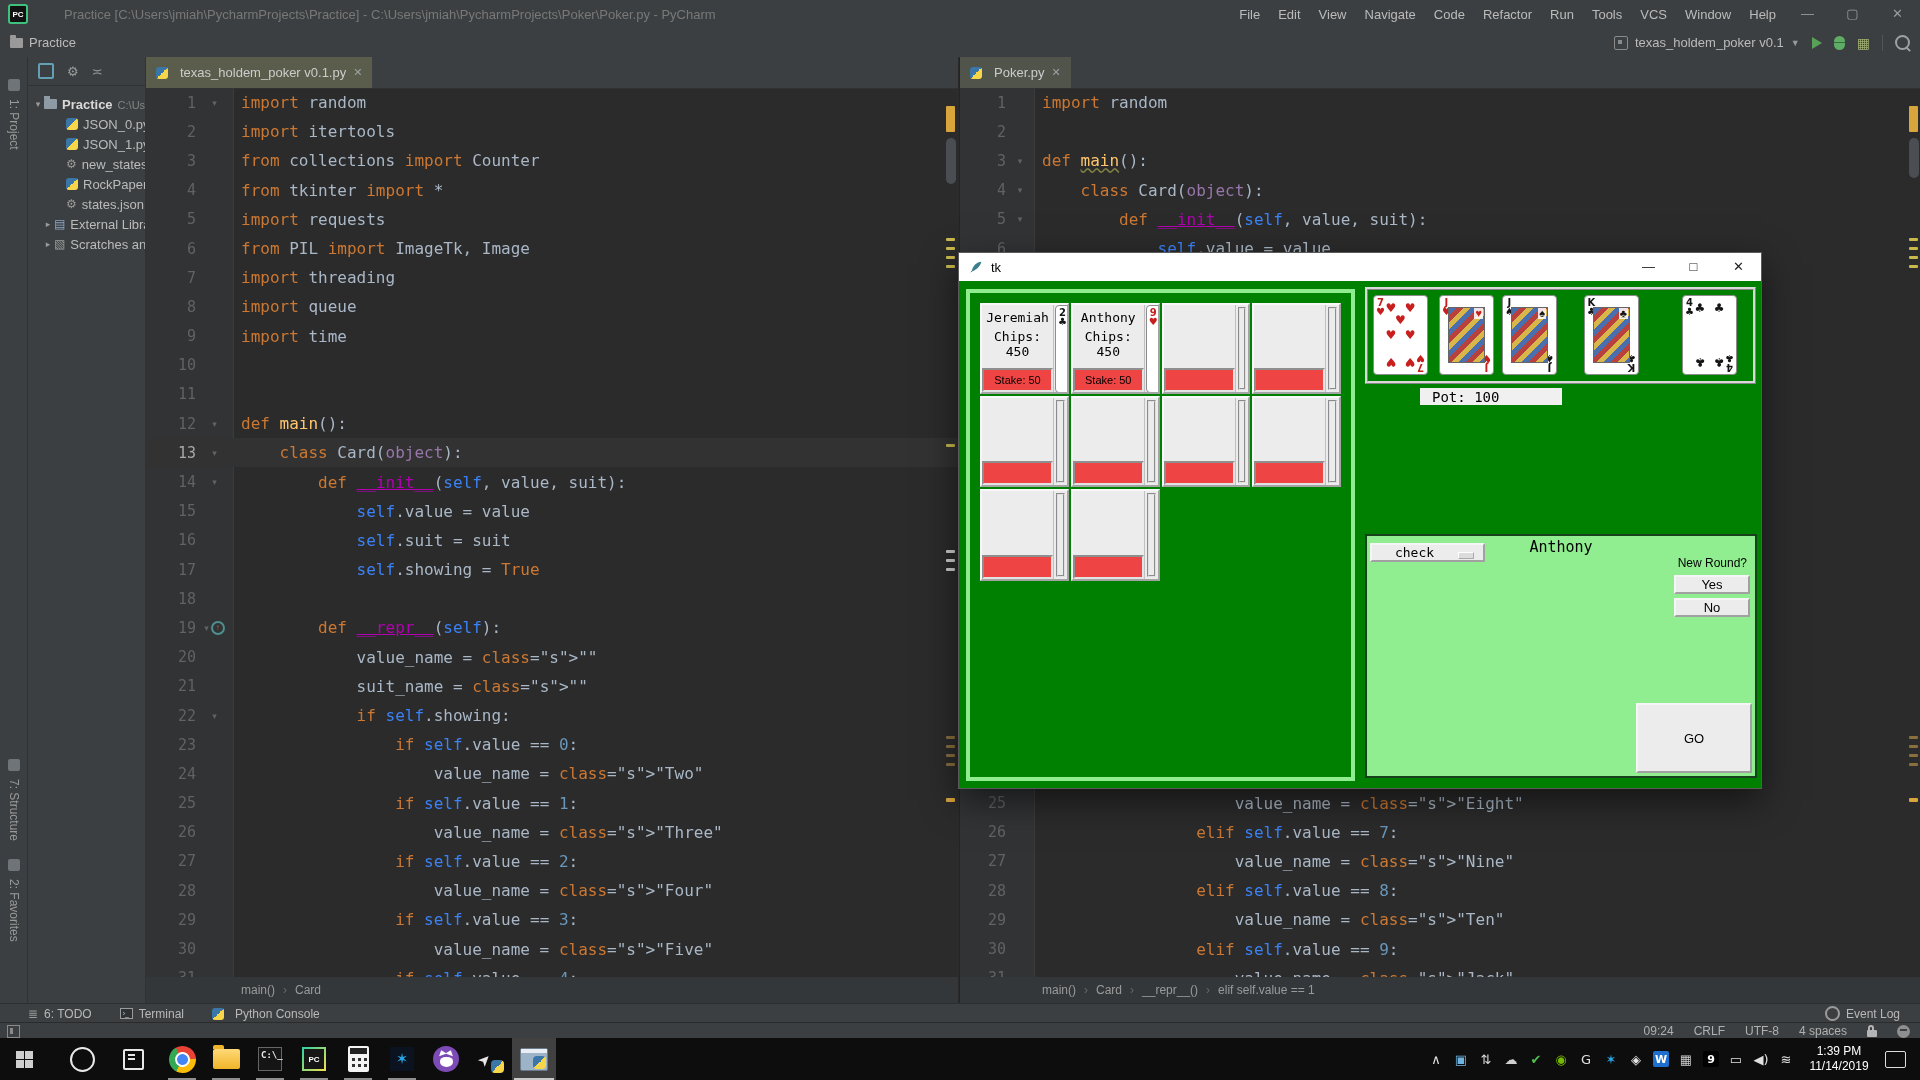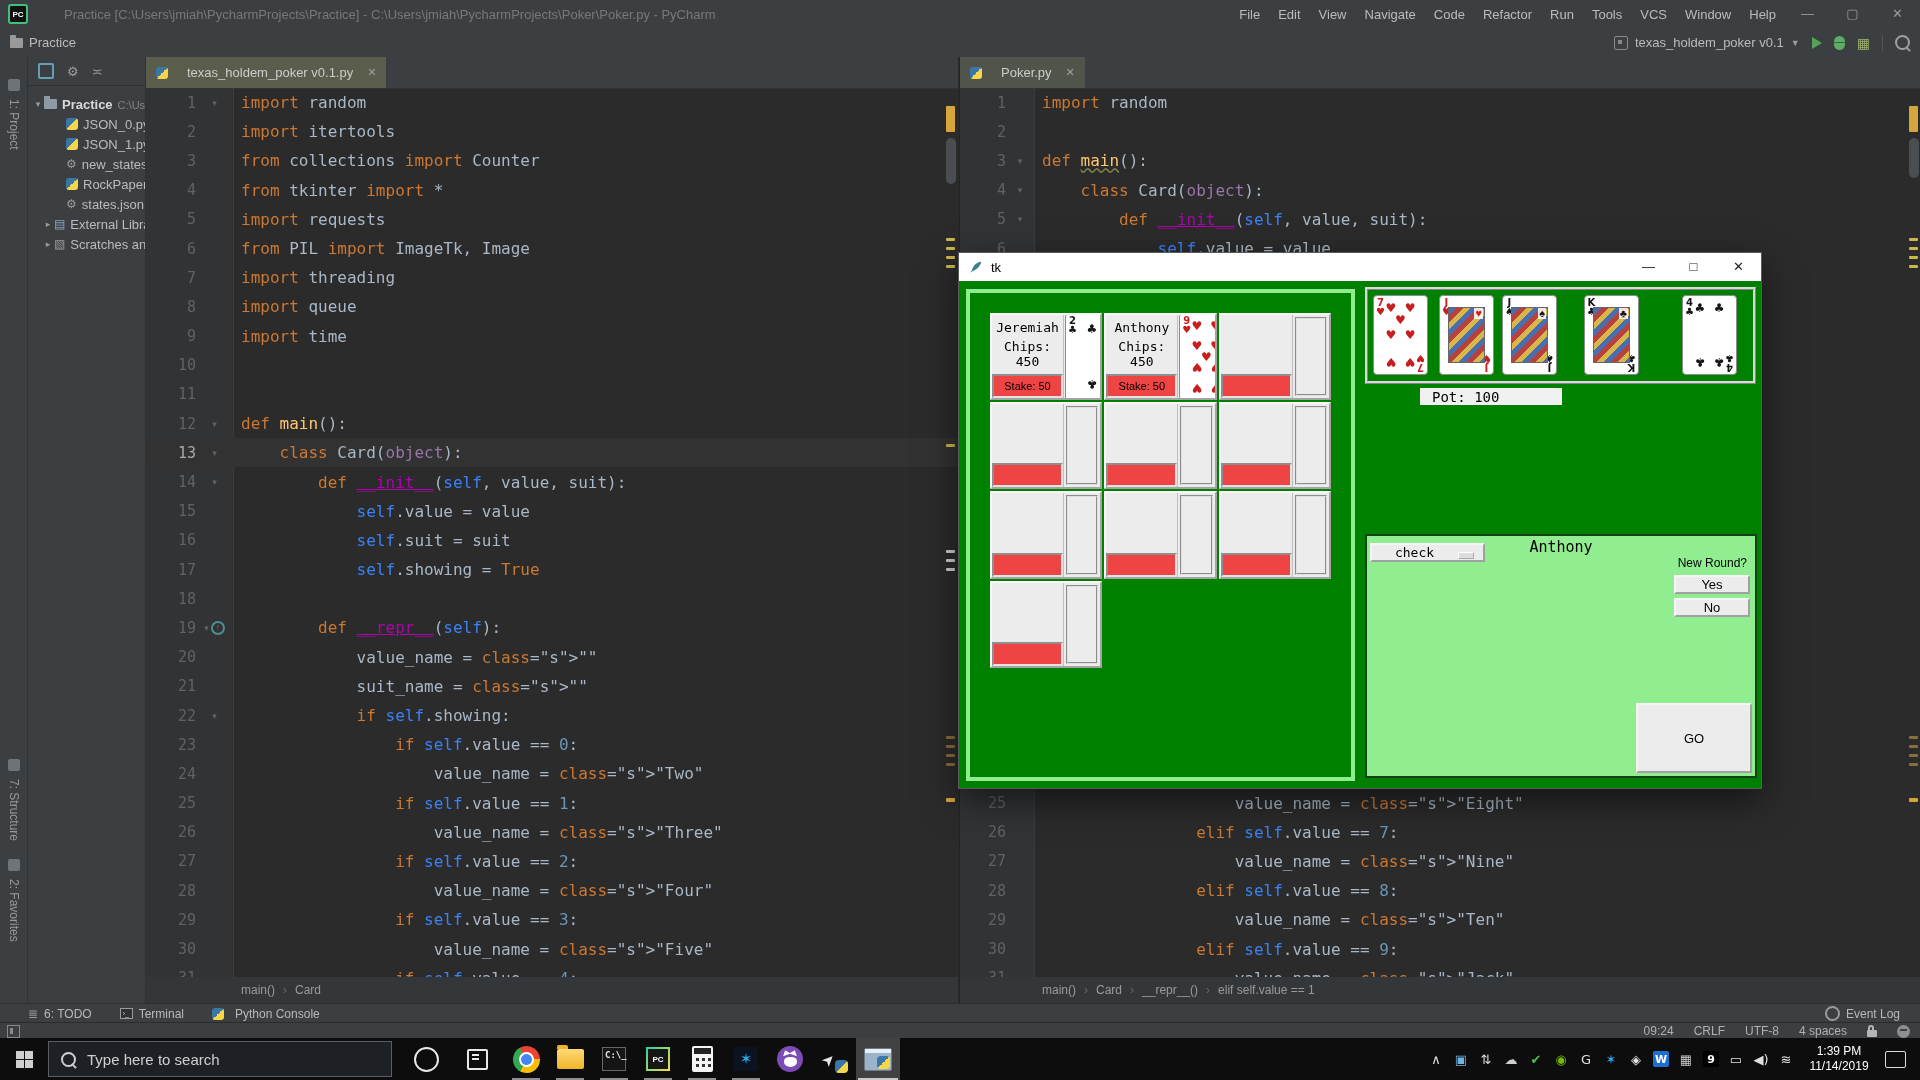--- a/index.html
+++ b/index.html
@@ -55,21 +55,21 @@
   .trow .lib{font-size:12px;color:#8ca4c4;margin-right:5px}
   .trow .scratch{font-size:12px;color:#9a9a9a;margin-right:5px}
   .trow b{color:#d9d9d9;font-weight:bold}
   .trow .path{color:#848484;font-size:11px;margin-left:5px}
 
   
   .editor{position:absolute;top:57px;height:946px;background:#2b2b2b}
   #editor-left{left:146px;width:812px;--gw:87px;--nw:50px}
   #editor-right{left:959px;width:961px;--gw:74px;--nw:46px;border-left:1px solid #242424}
   .tabs{height:31px;background:#3c3f41;border-bottom:1px solid #2f3133;display:flex}
-  .tab{display:flex;align-items:center;gap:14px;padding:8px 10px;font-size:13px;color:#ccc}
+  .tab{display:flex;align-items:center;gap:7px;padding:8px 10px;font-size:13px;color:#ccc}
   #editor-left .tab{background:#5a5d4b}
   #editor-right .tab{background:#50544a}
   .tab .close{color:#9aa3a8;font-size:11px}
   .code-wrap{position:absolute;left:0;top:31px;right:0;bottom:26px;overflow:hidden}
   .gutter-bg{position:absolute;left:0;top:0;bottom:0;width:var(--gw);background:#313335;border-right:1px solid #3a3c3e}
   .lines{position:absolute;left:0;top:0;right:0}
   .row{height:29.2px;display:flex;align-items:center}
   .row.cur{background:#323232}
   .row.cur .ln{color:#a9a9a9}
   .ln{flex:none;width:var(--nw);text-align:right;color:#606366;font:15px "DejaVu Sans Mono",monospace}
@@ -94,21 +94,21 @@
   
   #tkwin{position:absolute;left:959px;top:253px;width:802px;height:535px;z-index:10;outline:1px solid #5a5a5a;
          box-shadow:0 12px 34px rgba(0,0,0,.55);background:#008000}
   #tk-titlebar{position:absolute;left:0;top:0;right:0;height:28px;background:#fff;display:flex;align-items:center;color:#000}
   #tk-titlebar .t{font-size:13px;margin-left:8px}
   #tk-feather{margin-left:10px;flex:none;display:flex}
   #tk-controls{margin-left:auto;display:flex}
   #tk-controls span{width:45px;text-align:center;font-size:13px;color:#222;line-height:28px}
   #tkcontent{position:absolute;left:0;top:28px;right:0;bottom:0;background:#008000}
   #slots{position:absolute;left:7px;top:8px;width:389px;height:492px;border:4px solid #8fec8f;background:#008000;
-         display:grid;grid-template-columns:1fr 1fr 1fr;grid-template-rows:repeat(5,1fr);gap:2px;padding:20px;box-sizing:border-box}
+         display:grid;grid-template-columns:1fr 1fr 1fr 1fr;grid-template-rows:repeat(5,1fr);gap:2px;padding:10px;box-sizing:border-box}
   .slot{background:#ececec;border:2px outset #f8f8f8;display:flex;box-sizing:border-box;overflow:hidden}
   .pinfo{width:71px;flex:none;display:flex;flex-direction:column;font-family:"DejaVu Sans Mono",monospace;color:#000;border-right:1px solid #c0c0c0}
   .pname{font-size:13px;text-align:center;margin-top:5px}
   .chlabel,.chval{font-size:13px;text-align:center}
   .chlabel{margin-top:4px}
   .pfill{flex:1}
   .pstake{margin-top:auto;height:20px;border:2px inset #e3e3e3;background:#ef4444;font:11px "Liberation Sans",sans-serif;
           color:#000;display:flex;align-items:center;justify-content:center;flex:none}
   .pcards{flex:1;display:flex;gap:2px;align-items:center;justify-content:center;padding:1px;position:relative}
   .pcards.empty{border:2px groove #e0e0e0;background:#ececec;margin:2px}
@@ -932,24 +932,20 @@
 
   <div id="taskbar">
     <div id="start">
       <span class="wl">
           <span></span>
           <span></span>
           <span></span>
           <span></span>
         </span>
     </div>
-    <div id="tb-search">
-      <span class="mag"></span>
-      <span>Type here to search</span>
-    </div>
     <span class="cortana"></span>
     <span class="taskview"></span>
     <div id="apps">
         <div class="ap running">
           <span class="chrome-ring">
             <span class="chrome-hub"></span>
           </span>
         </div>
         <div class="ap running">
           <span class="folder-ic"></span>

